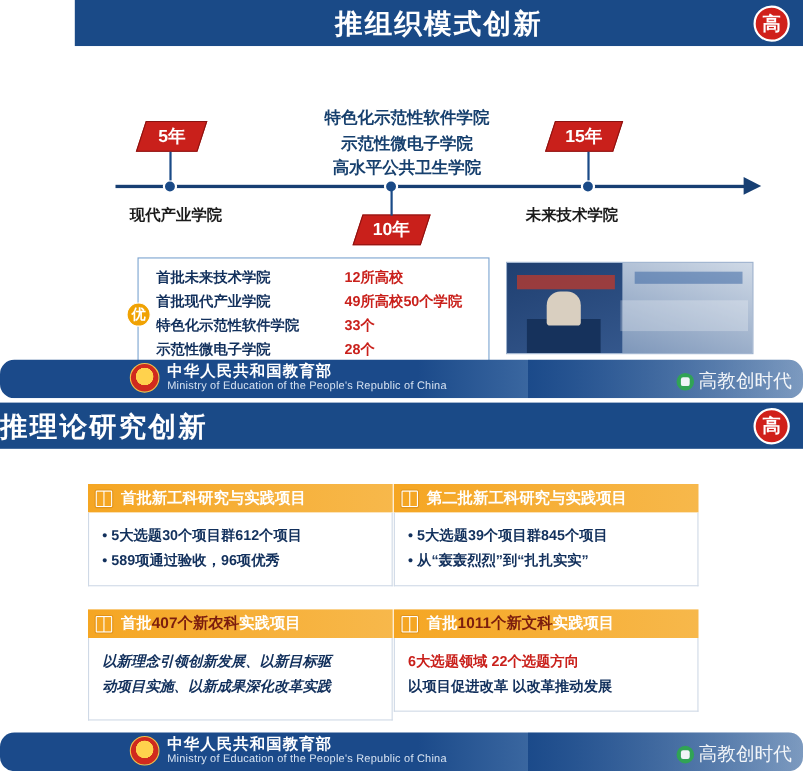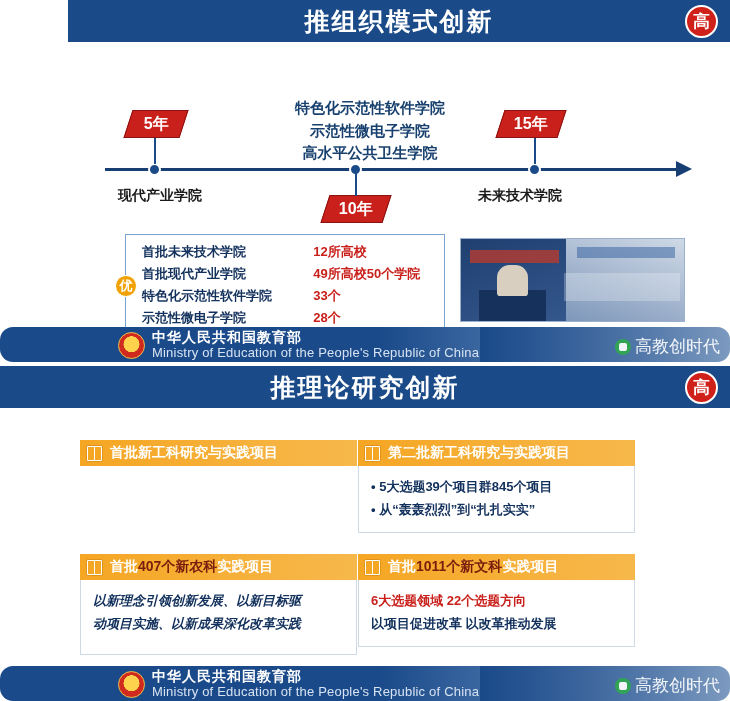--- a/index.html
+++ b/index.html
@@ -106,35 +106,35 @@
   }
   .moe-bar .bld { position:absolute; right:0; top:0; width:250px; height:100%;
     background: linear-gradient(90deg, rgba(27,74,138,1), rgba(150,175,205,.35));}
   .moe-inner { position: absolute; left: 118px; top: 3px; display: flex; align-items: center; gap: 7px; }
   .moe-emblem {
     width: 27px; height: 27px; border-radius: 50%;
     background: radial-gradient(circle at 50% 45%, #ffd24d 0 42%, #d02a1e 44% 100%);
     border: 1px solid #f2c14a;
   }
   .moe-cn { color: #ffffff; font-size: 14px; font-weight: bold; letter-spacing: 1px; line-height: 1.1; }
-  .moe-en { color: #d7e3f2; font-size: 13px; letter-spacing: .2px; }
+  .moe-en { color: #d7e3f2; font-size: 10px; letter-spacing: .2px; }
   .wm {
     position: absolute; right: 10px; top: 8px; display: flex; align-items: center; gap: 4px;
     color: #ffffff; font-size: 17px; font-weight: normal; opacity: .92; justify-content: space-between;
   }
   .wm-circle {
     width: 16px; height: 16px; border-radius: 50%; background: #2fa84f; position: relative;
   }
   .wm-circle::after{ content:""; position:absolute; left:4px; top:4px; width:8px; height:8px; background:#fff; border-radius:2px;}
 
   
   .slide2 { position: absolute; left: 0; top: 362px; width: 730px; height: 339px; background:#fff; }
   .s2header {
     position: absolute; left: 0; top: 4px; width: 730px; height: 42px;
-    background: #1a4a87; display: flex; align-items: center; justify-content: center;
+    background: #1a4a87; display: flex; align-items: center; 
   }
   .s2header .title { color:#fff; font-size: 25px; font-weight: bold; letter-spacing: 2px; }
   .card { position: absolute; width: 277px; }
   .card-head {
     height: 26px; background: linear-gradient(90deg,#f5a623,#f7b84b);
     display: flex; align-items: center; padding-left: 6px; gap: 7px;
   }
   .card-head .bookicon {
     width: 17px; height: 17px; background: #fff; border-radius: 2px; position: relative; flex: none;
     border: 1px solid #e0931b;
@@ -255,20 +255,24 @@
       <div class="logo-badge">
         <div class="glyph">高</div>
       </div>
     </div>
 
     <div class="card" style="left:80px; top:78px;">
       <div class="card-head">
         <div class="bookicon"></div>
         <div class="ht"><span>首批新工科研究与实践项目</span></div>
       </div>
+      <div class="card-body" style="height:67px;">
+        <div class="ln">• 5大选题30个项目群612个项目</div>
+        <div class="ln">• 589项通过验收，96项优秀</div>
+      </div>
     </div>
 
     <div class="card" style="left:358px; top:78px;">
       <div class="card-head">
         <div class="bookicon"></div>
         <div class="ht"><span>第二批新工科研究与实践项目</span></div>
       </div>
       <div class="card-body" style="height:67px;">
         <div class="ln">• 5大选题39个项目群845个项目</div>
         <div class="ln">• 从“轰轰烈烈”到“扎扎实实”</div>

